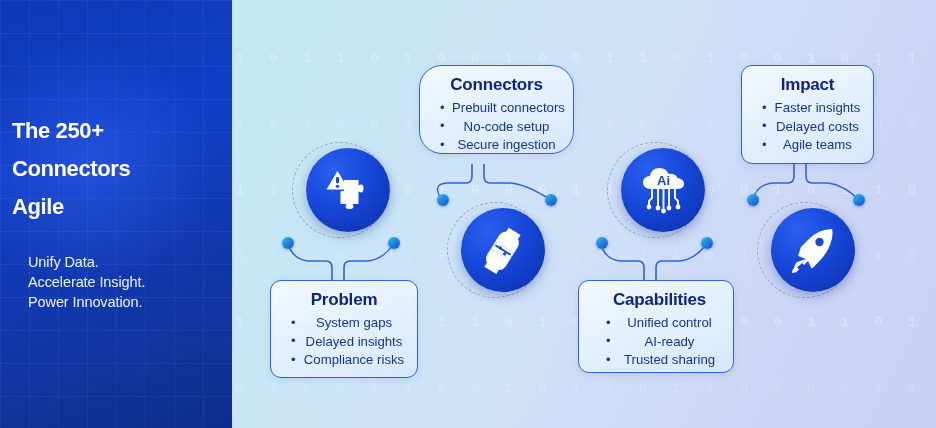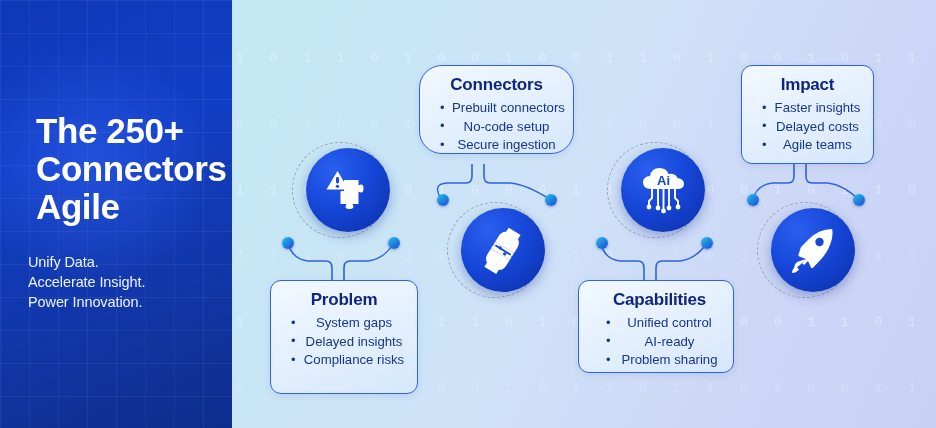--- a/index.html
+++ b/index.html
@@ -45,24 +45,24 @@
       linear-gradient(to right, rgba(255,255,255,.055) 1px, transparent 1px),
       linear-gradient(to bottom, rgba(255,255,255,.055) 1px, transparent 1px);
     background-size: 29px 33px;
   }
   .left-panel .glow {
     position: absolute; left: -40px; top: 40px;
     width: 260px; height: 250px;
     background: radial-gradient(ellipse at center, rgba(60,110,255,.40), rgba(60,110,255,0) 68%);
   }
   .headline {
-    position: absolute; left: 36px; top: 112px;
+    position: absolute; left: 12px; top: 112px;
     width: 196px;
     color: #ffffff;
-    font-size: 35px;
+    font-size: 22px;
     font-weight: bold;
     line-height: 38px;
     letter-spacing: -.4px;
   }
   .subline {
     position: absolute; left: 28px; top: 244px;
     width: 200px;
     color: #eef3ff;
     font-size: 14.5px;
     line-height: 20px;
@@ -100,21 +100,21 @@
   .card li::before {
     content: "•";
     position: absolute; left: 0; top: -0.5px;
     color: #16368f;
     font-size: 13px;
   }
   .card.center-title ul { padding-left: 8px; }
 
   #card-connectors { left: 419px; top: 65px;  width: 155px; height: 89px; border-radius: 23px; }
   #card-impact     { left: 741px; top: 65px;  width: 133px; height: 99px; }
-  #card-problem    { left: 270px; top: 280px; width: 148px; height: 114px; }
+  #card-problem    { left: 270px; top: 280px; width: 148px; height: 98px; }
   #card-capab      { left: 578px; top: 280px; width: 156px; height: 93px; padding-left: 19px; }
 
   
   .link-layer {
     position: absolute; inset: 0;
     pointer-events: none;
   }
 
   
   .circle-wrap { position: absolute; width: 96px; height: 96px; }
@@ -314,17 +314,17 @@
       <li>Delayed insights</li>
       <li>Compliance risks</li>
     </ul>
   </div>
 
   <div class="card center-title" id="card-capab">
     <div class="c-title">Capabilities</div>
     <ul>
       <li>Unified control</li>
       <li>AI-ready</li>
-      <li>Problem sharing</li>
+      <li>Trusted sharing</li>
     </ul>
   </div>
 
 </div>
 
 </body></html>

